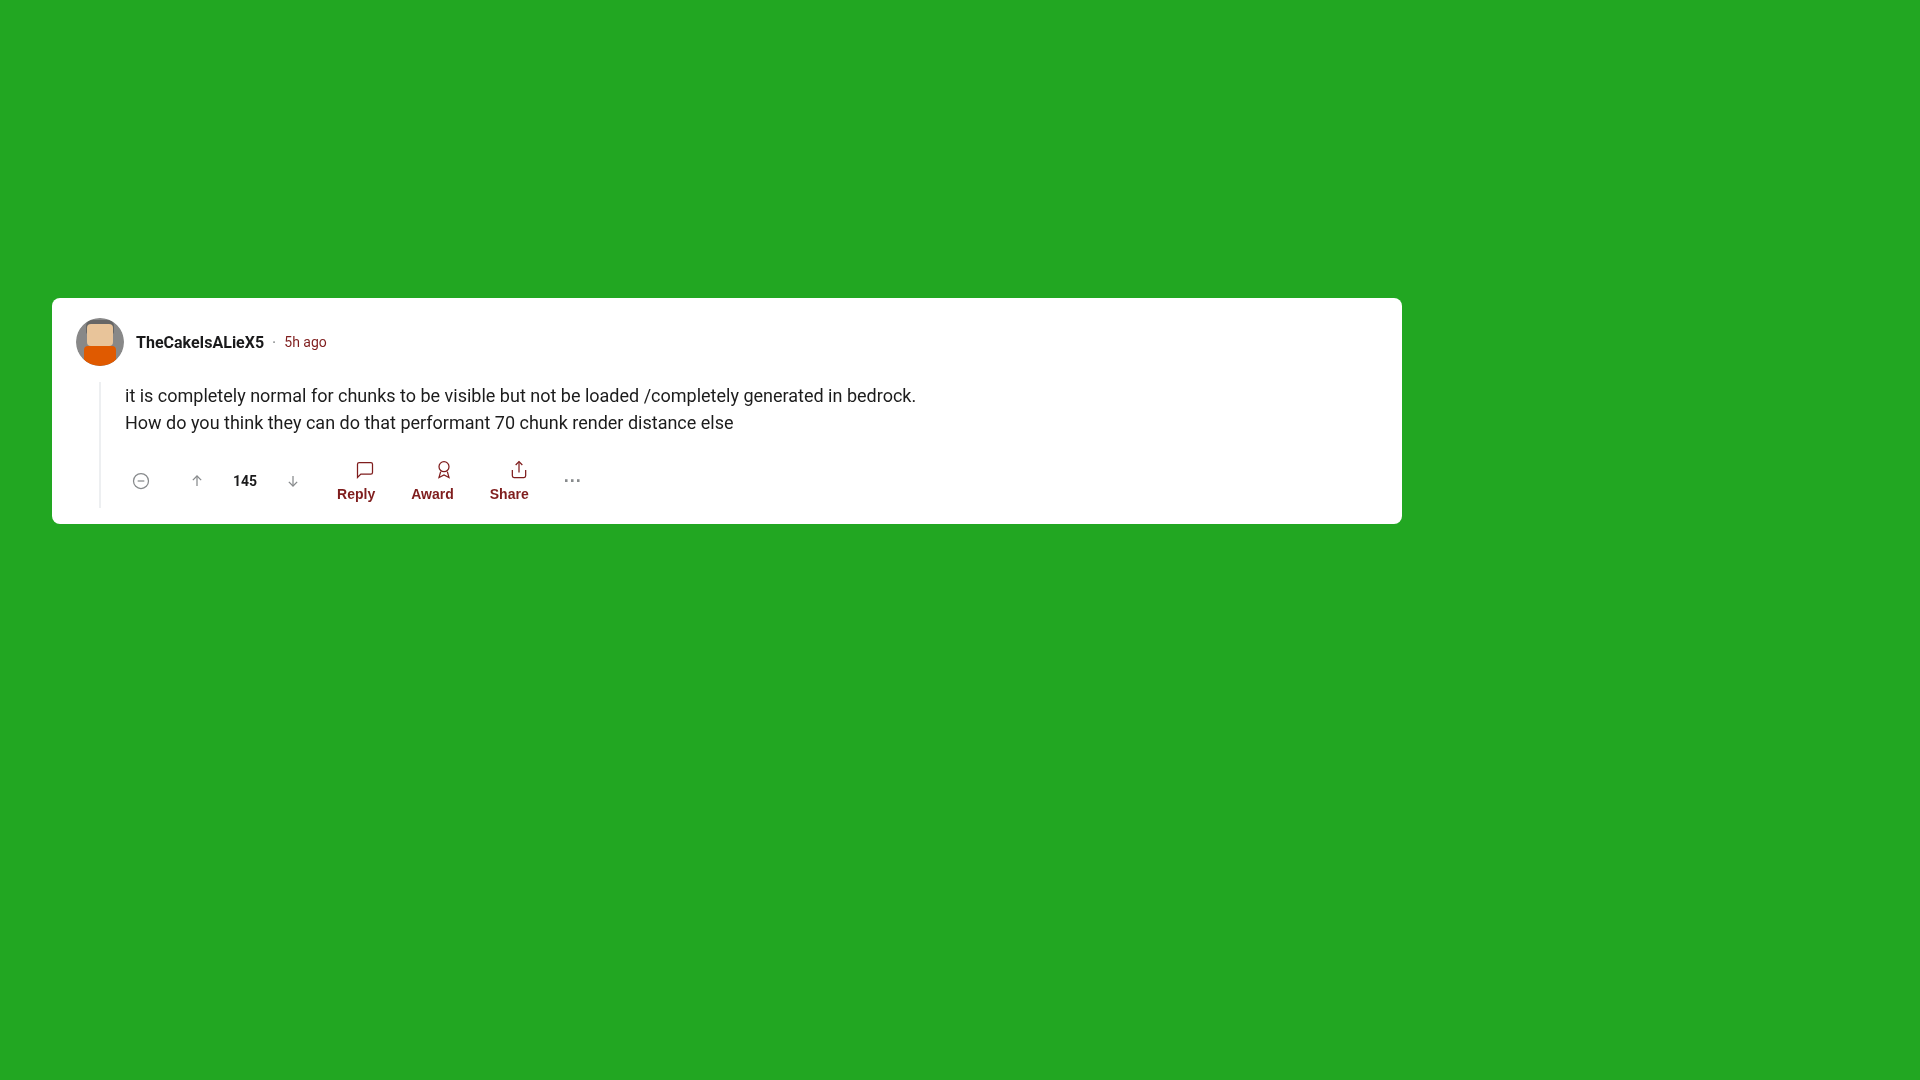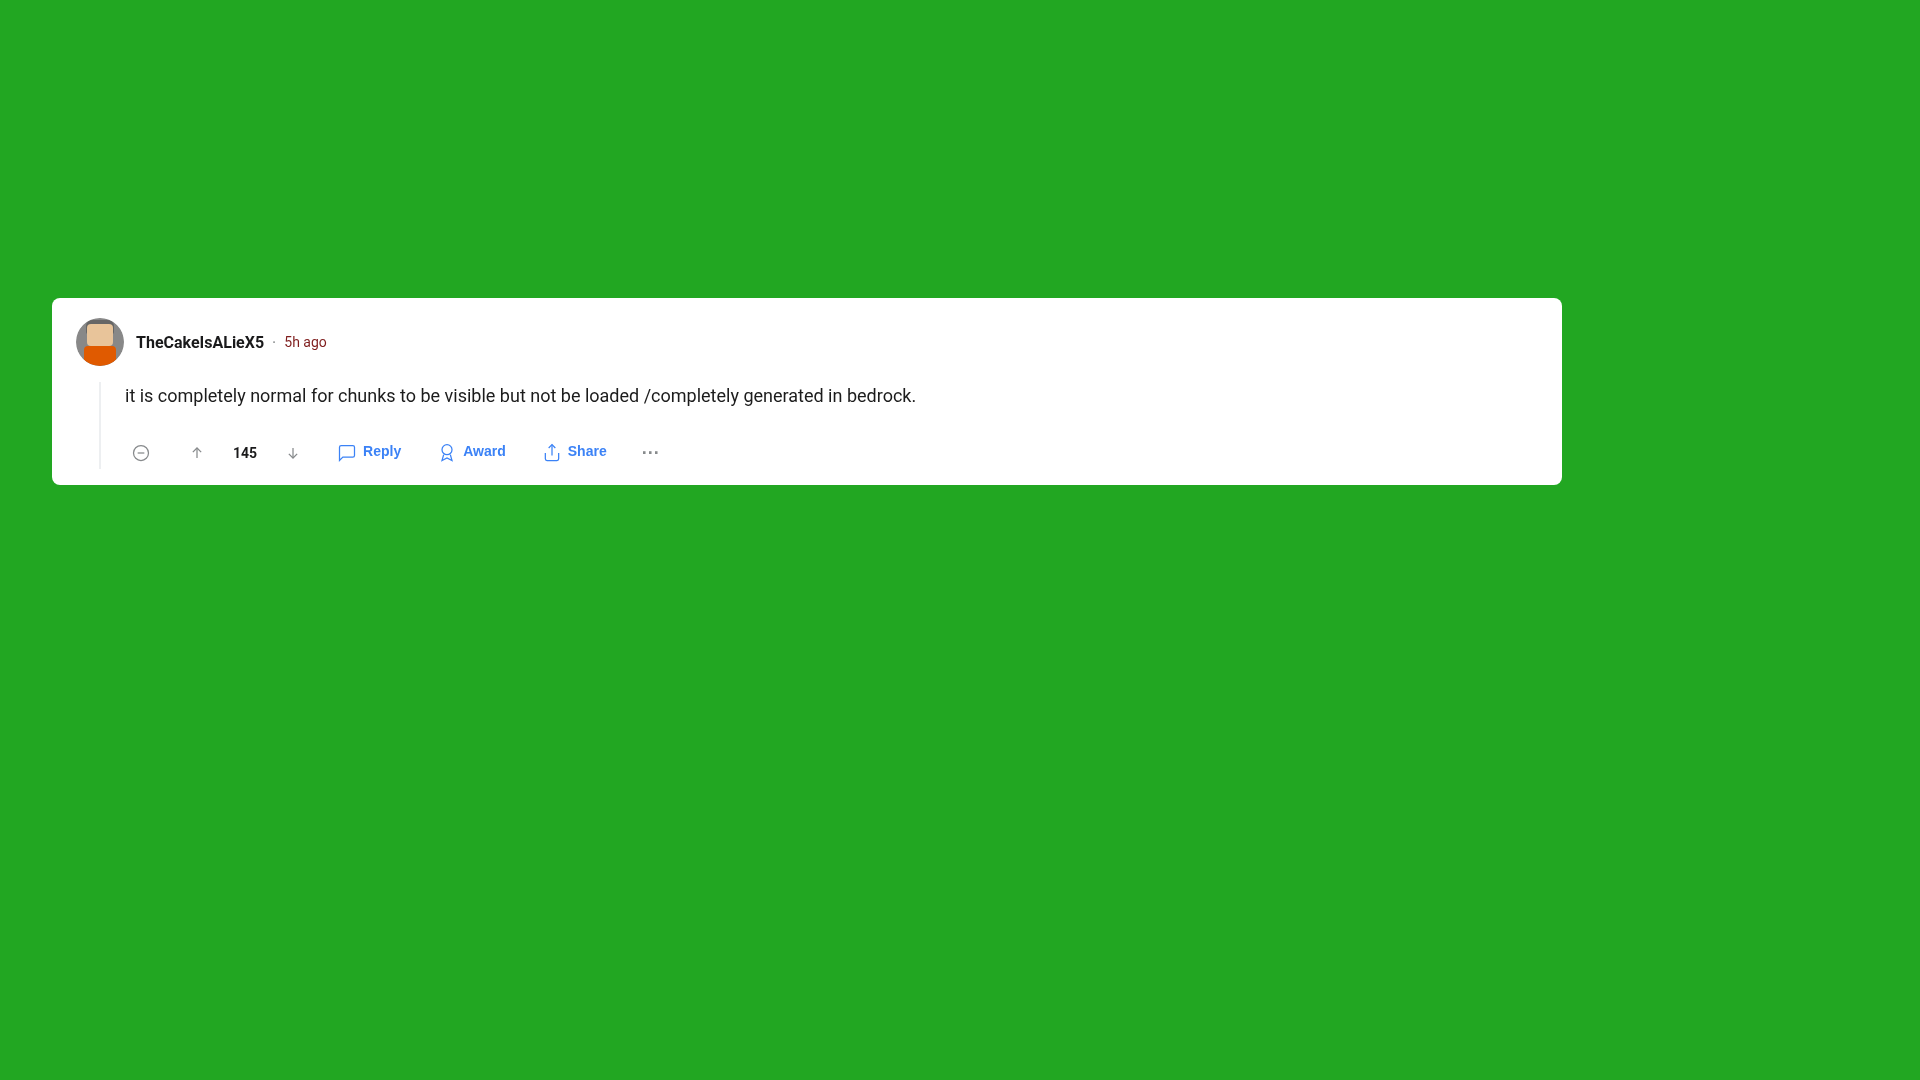--- a/index.html
+++ b/index.html
@@ -11,21 +11,21 @@
       display: flex;
       align-items: center;
       justify-content: center;
       font-family: -apple-system, BlinkMacSystemFont, 'Segoe UI', Roboto, sans-serif;
       overflow: hidden;
     }
 
     .comment-card {
       background: #ffffff;
       border-radius: 8px;
-      width: 1510px;
+      width: 1350px;
       padding: 20px 24px 16px 24px;
       position: absolute;
       top: 298px;
       left: 52px;
     }
 
     .comment-header {
       display: flex;
       align-items: center;
       gap: 12px;
@@ -135,41 +135,42 @@
     }
 
     .comment-content {
       flex: 1;
     }
 
     .comment-text {
       font-size: 18px;
       line-height: 1.5;
       color: #1c1c1c;
-      margin-bottom: 28px;
+      margin-bottom: 18px;
     }
 
     .comment-actions {
       display: flex;
       align-items: center;
       gap: 20px;
     }
 
     .action-btn {
       display: flex;
-      align-items: flex-start;
+      align-items: flex-end;
       gap: 6px;
       padding: 6px 8px;
       border: none;
       background: none;
       cursor: pointer;
       border-radius: 20px;
-      color: #3b82f6;
+      color: #7f1d1d;
       font-size: 14px;
       font-weight: 700;
+      flex-direction: column;
     }
 
     .vote-btn {
       display: flex;
       align-items: center;
       justify-content: center;
       width: 32px;
       height: 32px;
       border: none;
       background: none;
@@ -239,20 +240,21 @@
       <span class="separator">·</span>
       <span class="timestamp">5h ago</span>
     </div>
   </div>
 
   <div class="comment-body-wrapper">
     <div class="left-border"></div>
     <div class="comment-content">
       <div class="comment-text">
         <span>it is completely normal for chunks to be visible but not be loaded /completely generated in bedrock.</span><br>
+        <span>How do you think they can do that performant 70 chunk render distance else</span>
       </div>
       <div class="comment-actions">
 
         <button class="collapse-btn">
           <svg class="icon-svg" viewBox="0 0 24 24" stroke-width="2">
             <circle cx="12" cy="12" r="9"></circle>
             <line x1="8" y1="12" x2="16" y2="12"></line>
           </svg>
         </button>
 

